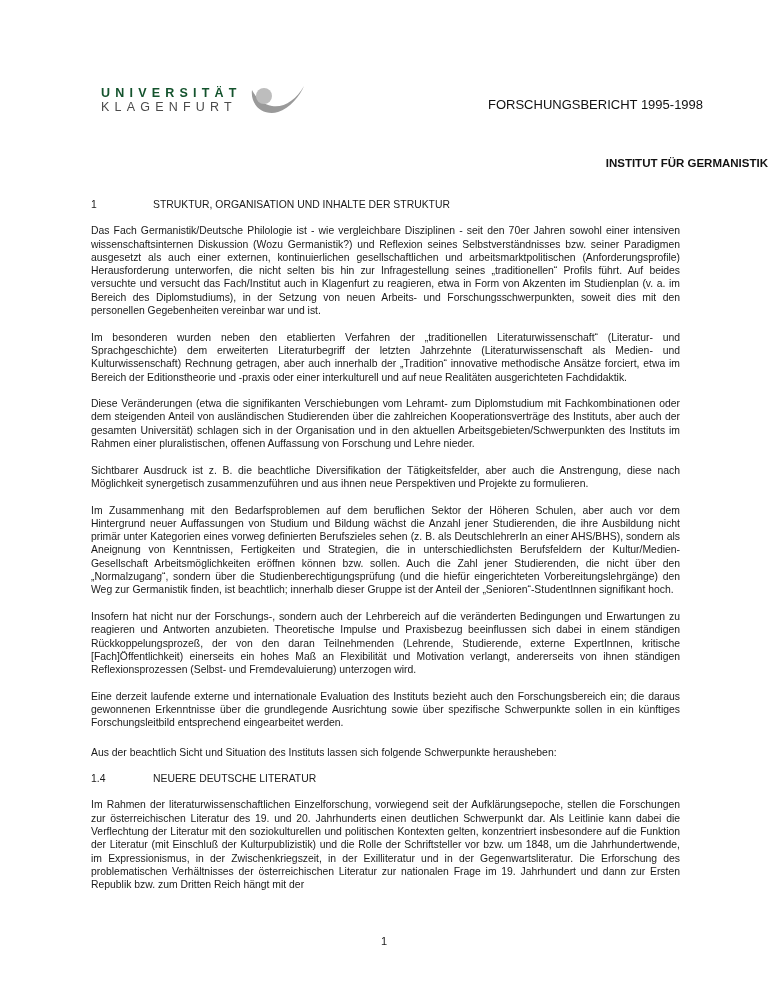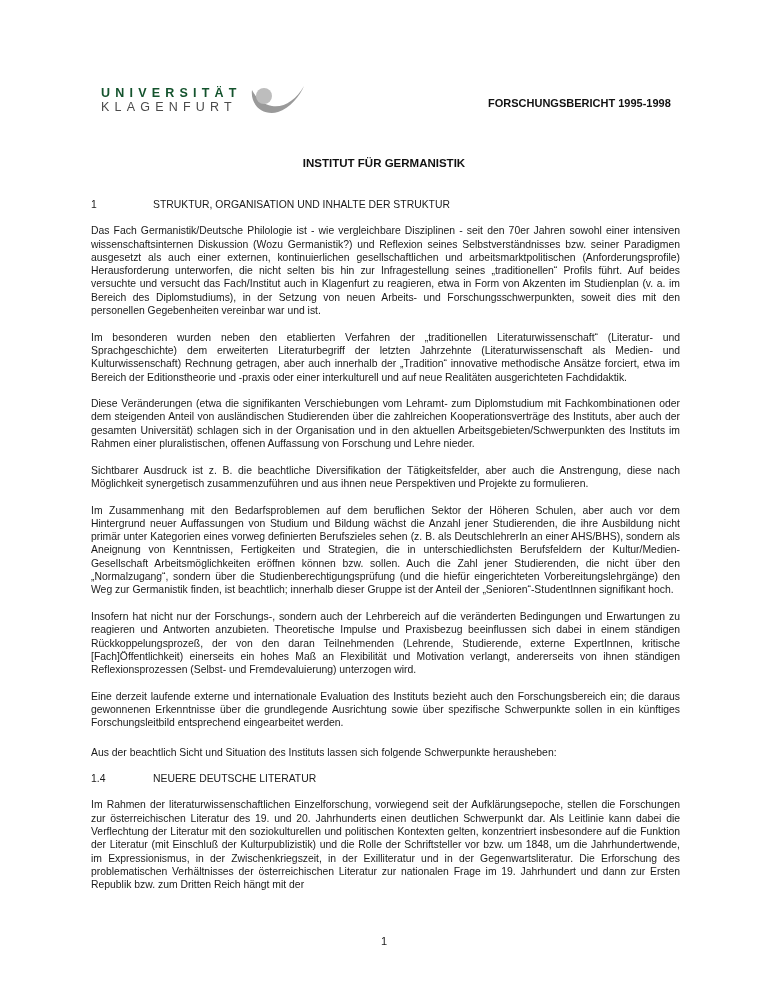--- a/index.html
+++ b/index.html
@@ -3,22 +3,22 @@
 <meta charset="utf-8">
 <style>
   html, body { margin:0; padding:0; background:#ffffff; }
   body { width:768px; height:994px; position:relative; overflow:hidden;
          font-family:"Liberation Sans", sans-serif; color:#1a1a1a; }
   .logo { position:absolute; left:101px; top:80px; display:flex; align-items:center; }
   .logo-text { font-family:"Liberation Sans", sans-serif; font-size:12.5px; line-height:14px; letter-spacing:5.2px; color:#555; }
   .logo-text .l1 { color:#14532d; font-weight:bold;text-align:center; }
   .logo-text .l2 { color:#4a4a4a; font-weight:normal; }
   .logo-mark { margin-left:6px; width:60px; height:40px; }
-  .report-title { position:absolute; left:488px; top:97px; font-size:11px; font-weight:bold; color:#111; }
-  .inst-title { position:absolute; left:0; width:768px; top:157px; text-align:center; font-size:11.5px; font-weight:bold; color:#111; }
+  .report-title { position:absolute; left:488px; top:97px; font-size:13px; font-weight:normal; color:#111; }
+  .inst-title { position:absolute; left:0; width:768px; top:157px; text-align:right; font-size:11.5px; font-weight:bold; color:#111; }
   .content { position:absolute; left:91px; top:198px; width:589px; font-size:10.4px; line-height:13.3px; }
   .heading { display:flex; margin:0 0 13px 0; }
   .heading .num { width:62px; }
   p { margin:0 0 13.3px 0; text-align:justify; }
   p.tight { margin-bottom:16px; }
   .page-num { position:absolute; left:0; width:768px; top:935px; text-align:center; font-size:11px; }
 </style>
 </head>
 <body>
 

